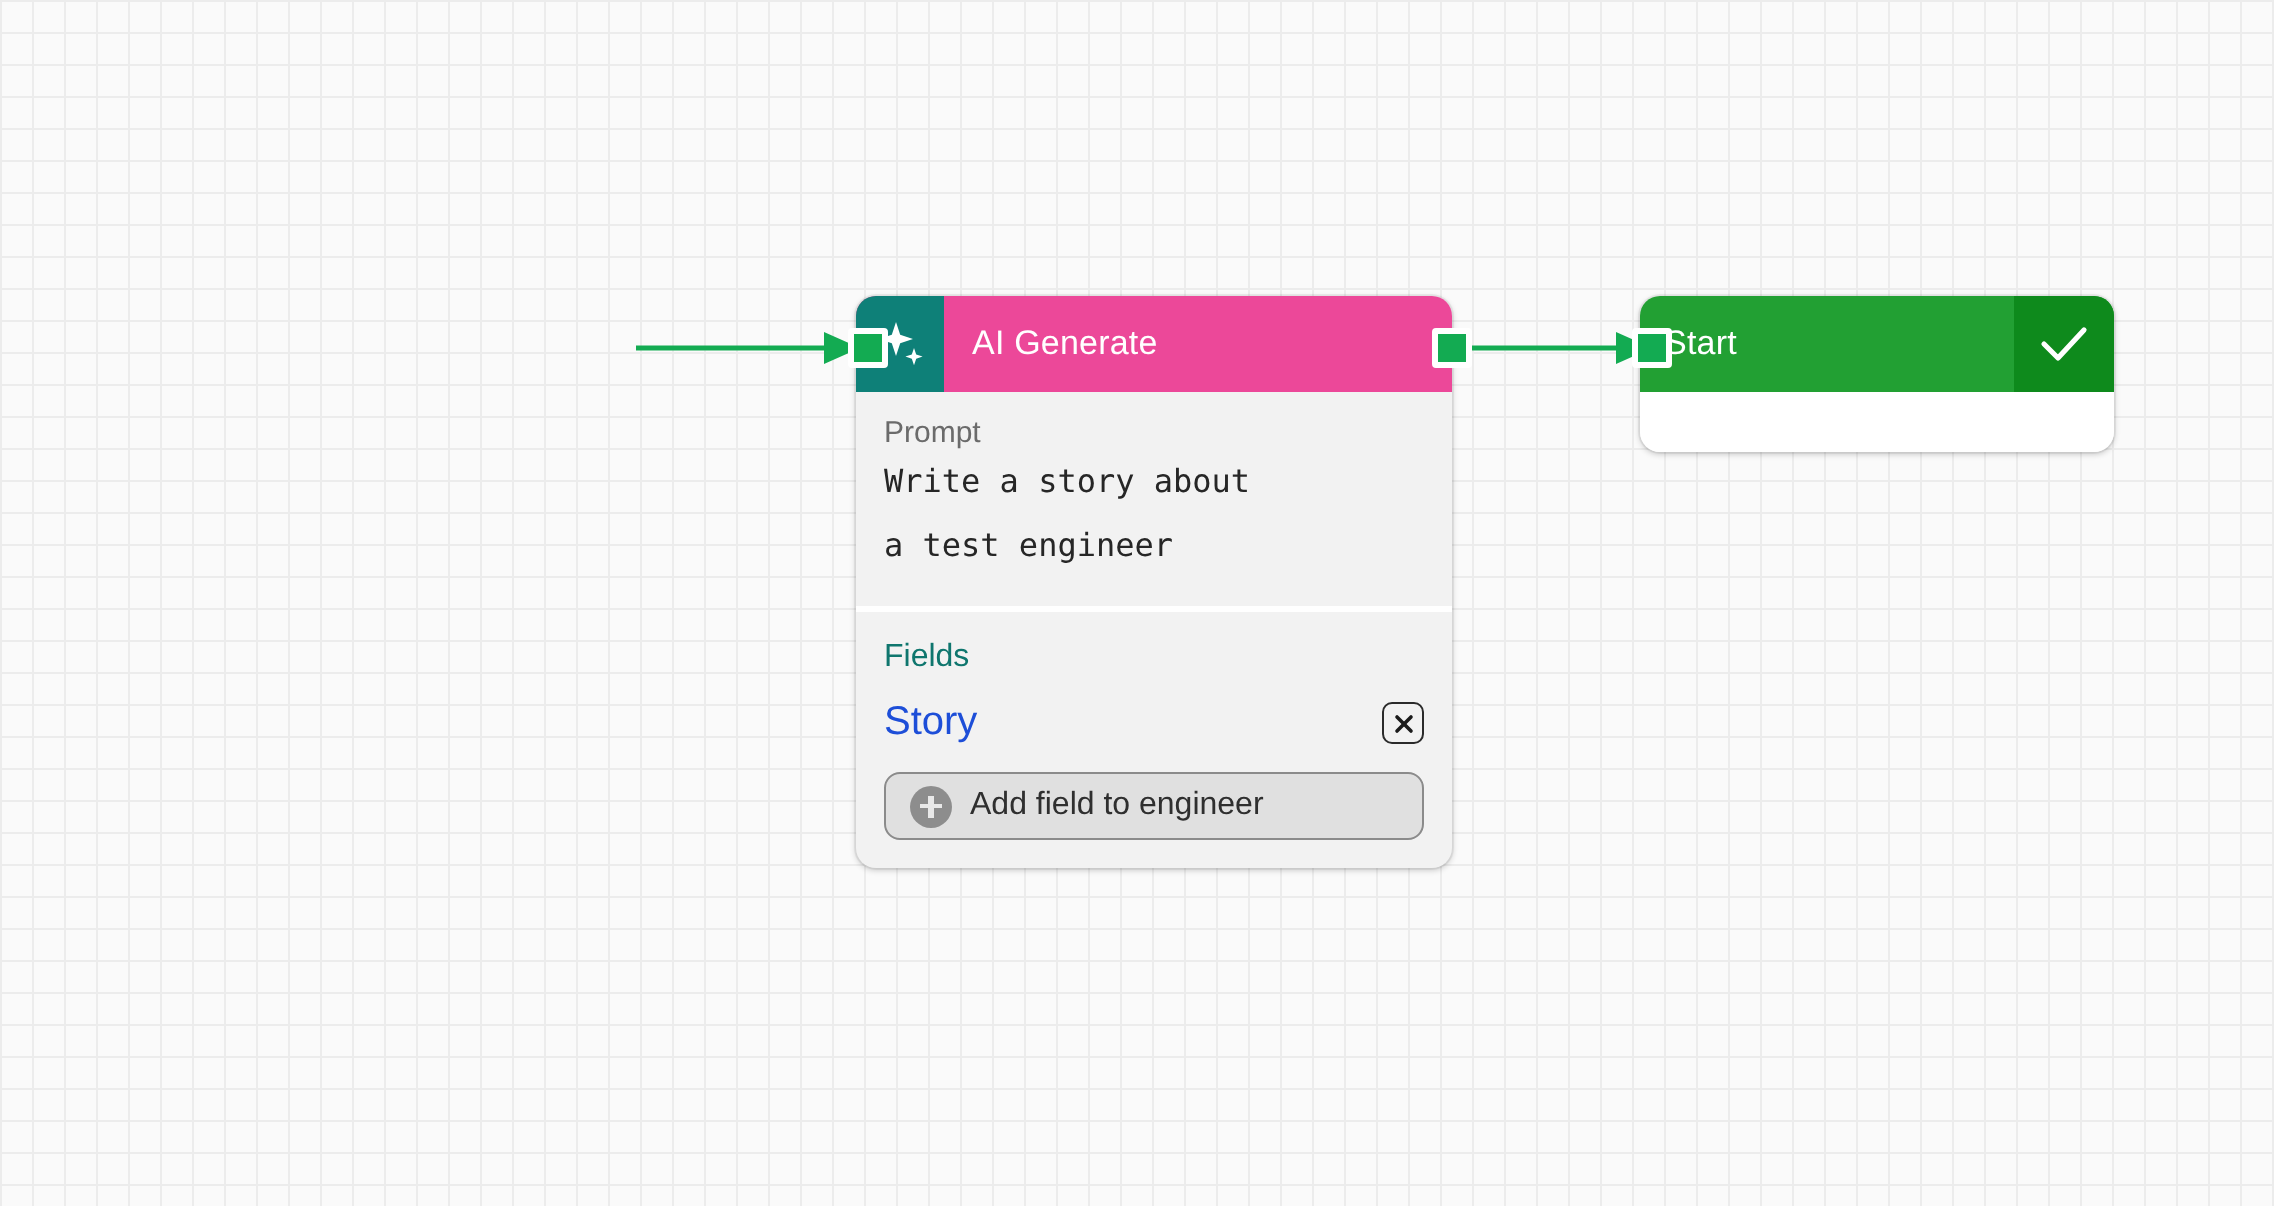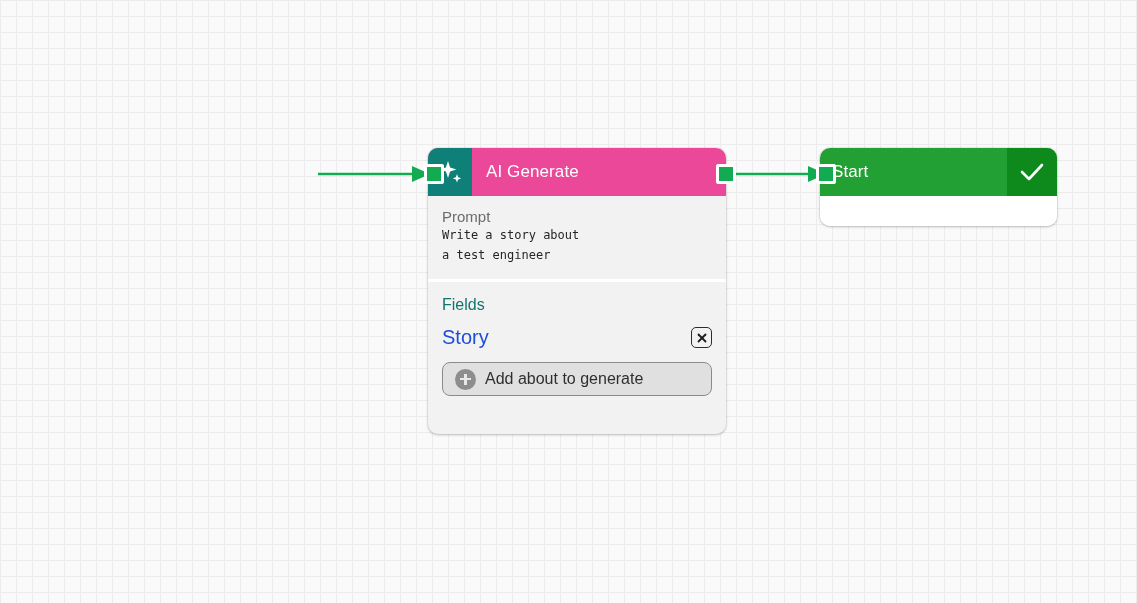--- a/index.html
+++ b/index.html
@@ -99,22 +99,22 @@
     font-family: "DejaVu Sans Mono", "Liberation Mono", monospace;
     font-size: 17px;
     color: #1c1c1c;
   }
   .chevron { width: 20px; height: 12px; flex: 0 0 20px; }
 
   
   #node-ai { left: 428px; top: 148px; width: 298px; height: 286px; }
   .prompt-text {
     font-family: "DejaVu Sans Mono", "Liberation Mono", monospace;
-    font-size: 12px;
-    line-height: 20px;
+    font-size: 16px;
+    line-height: 32px;
     color: #262626;
     padding: 0 14px 14px 14px;
     white-space: pre-line;
   }
   .sec-divider { height: 3px; background: #ffffff; }
   .fields-head {
     font-size: 16px;
     color: #0f766e;
     padding: 14px 14px 0 14px;
   }
@@ -223,21 +223,21 @@
           <span class="del-btn">
             <svg width="12" height="12" viewBox="0 0 12 12">
               <line x1="2.5" y1="2.5" x2="9.5" y2="9.5" stroke="#1c1c1c" stroke-width="1.8" stroke-linecap="round"></line>
               <line x1="9.5" y1="2.5" x2="2.5" y2="9.5" stroke="#1c1c1c" stroke-width="1.8" stroke-linecap="round"></line>
             </svg>
           </span>
         </div>
 
         <div class="add-btn">
           <span class="plus-circle"></span>
-          <span class="add-label">Add about to generate</span>
+          <span class="add-label">Add field to engineer</span>
         </div>
       </div>
     </div>
     <div class="handle" style="left:-4px; top:16px;"></div>
     <div class="handle" style="left:288px; top:16px;"></div>
   </div>
 
   <div class="node green" id="node-pass">
     <div class="node-inner">
       <div class="node-header">

